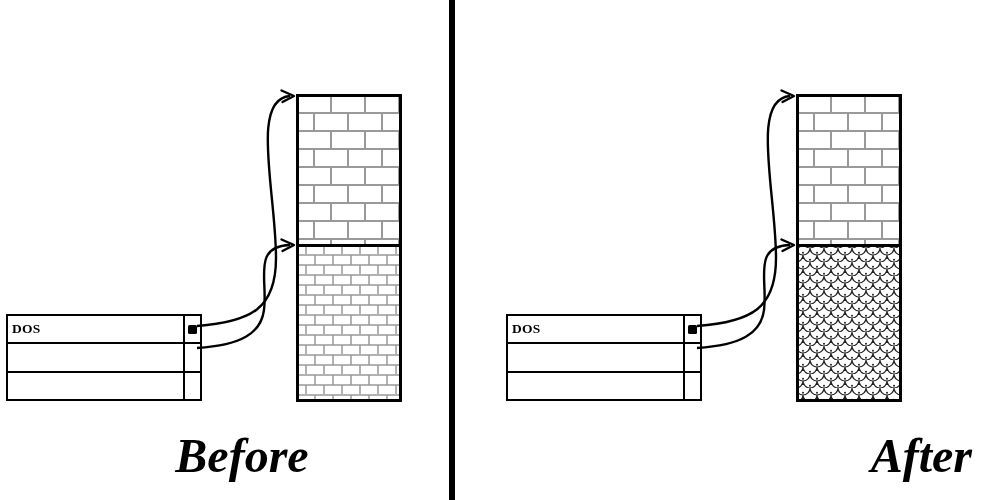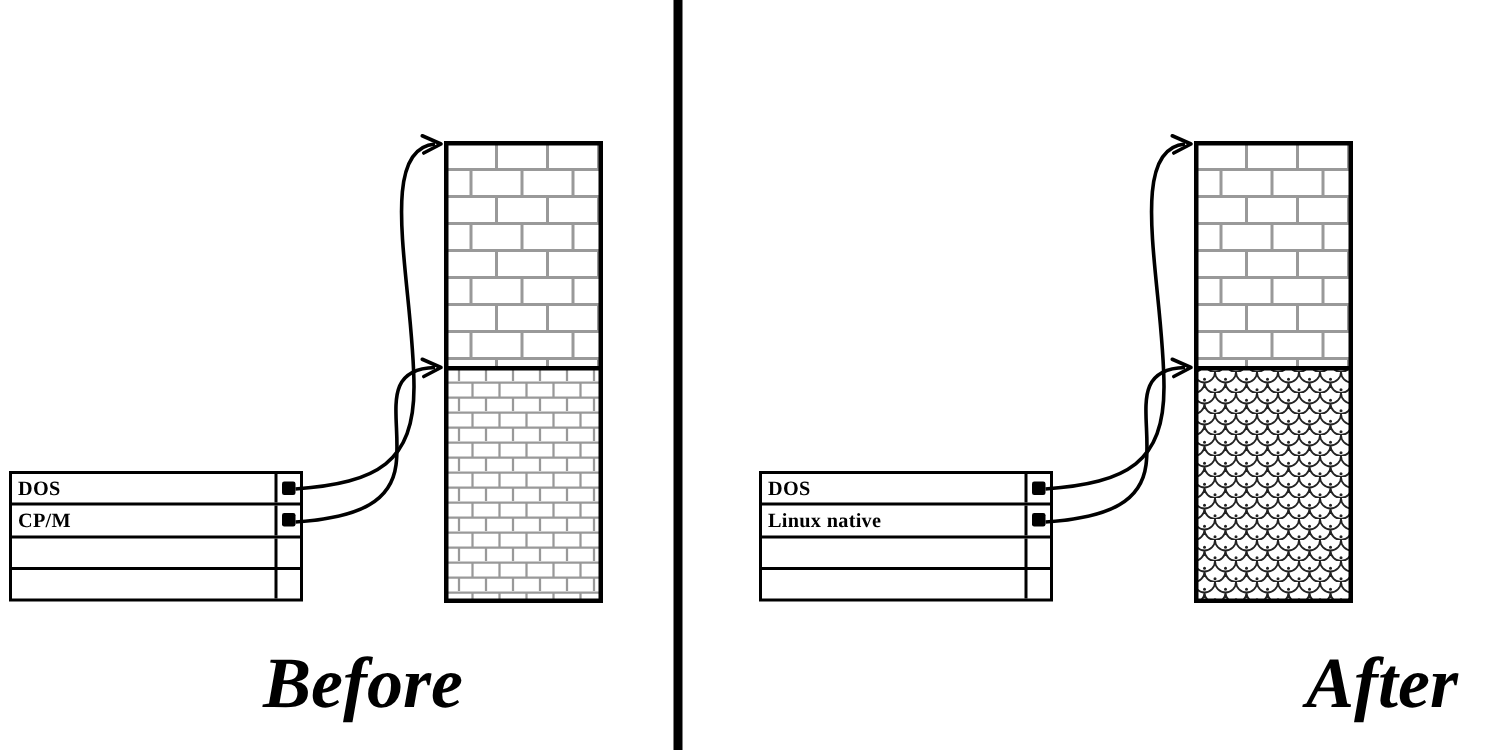--- a/index.html
+++ b/index.html
@@ -65,26 +65,20 @@
   <div class="panel" id="panel-before">
 
     <div class="ptable">
       <div class="pt-row">
         <div class="pt-label">DOS</div>
         <div class="pt-port">
           <span class="sq"></span>
         </div>
       </div>
       <div class="pt-row">
-        <div class="pt-label">CP/M</div>
-        <div class="pt-port">
-          <span class="sq"></span>
-        </div>
-      </div>
-      <div class="pt-row">
         <div class="pt-label"></div>
         <div class="pt-port"></div>
       </div>
       <div class="pt-row">
         <div class="pt-label"></div>
         <div class="pt-port"></div>
       </div>
     </div>
 
     <svg class="arrows" width="500" height="500" viewBox="0 0 500 500">
@@ -105,26 +99,20 @@
   <div class="panel" id="panel-after">
 
     <div class="ptable">
       <div class="pt-row">
         <div class="pt-label">DOS</div>
         <div class="pt-port">
           <span class="sq"></span>
         </div>
       </div>
       <div class="pt-row">
-        <div class="pt-label">Linux native</div>
-        <div class="pt-port">
-          <span class="sq"></span>
-        </div>
-      </div>
-      <div class="pt-row">
         <div class="pt-label"></div>
         <div class="pt-port"></div>
       </div>
       <div class="pt-row">
         <div class="pt-label"></div>
         <div class="pt-port"></div>
       </div>
     </div>
 
     <svg class="arrows" width="500" height="500" viewBox="0 0 500 500">

